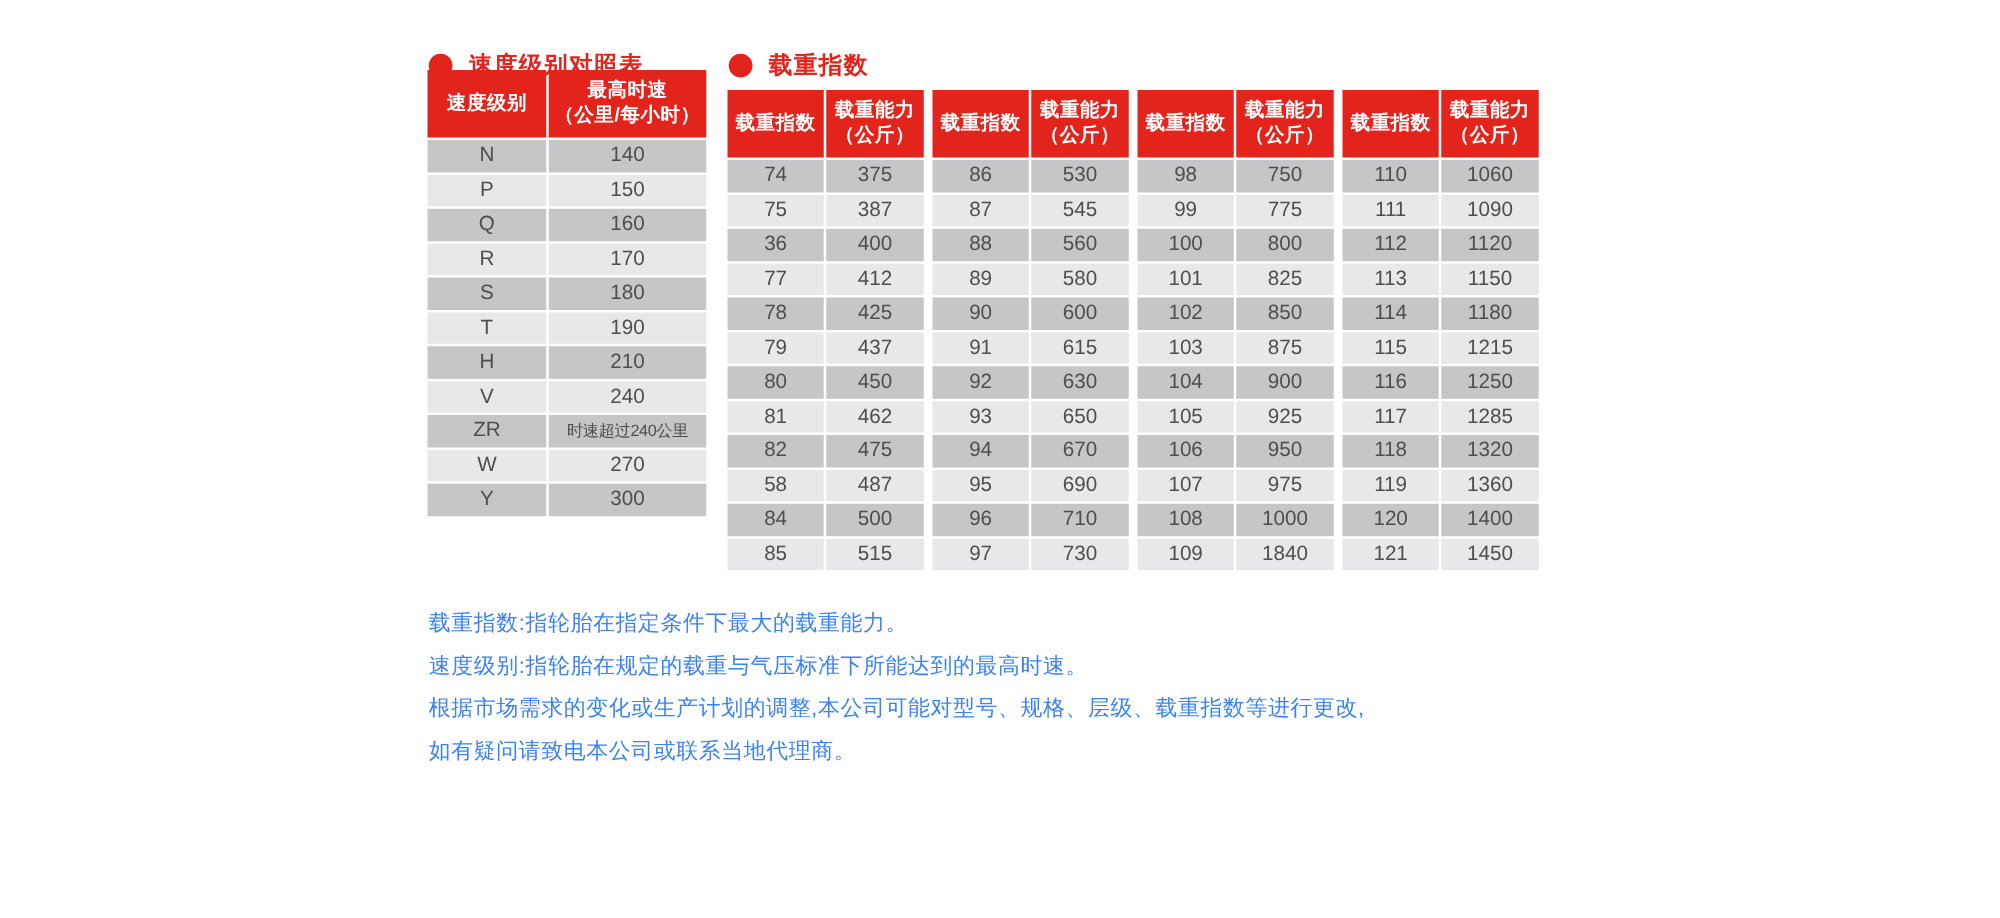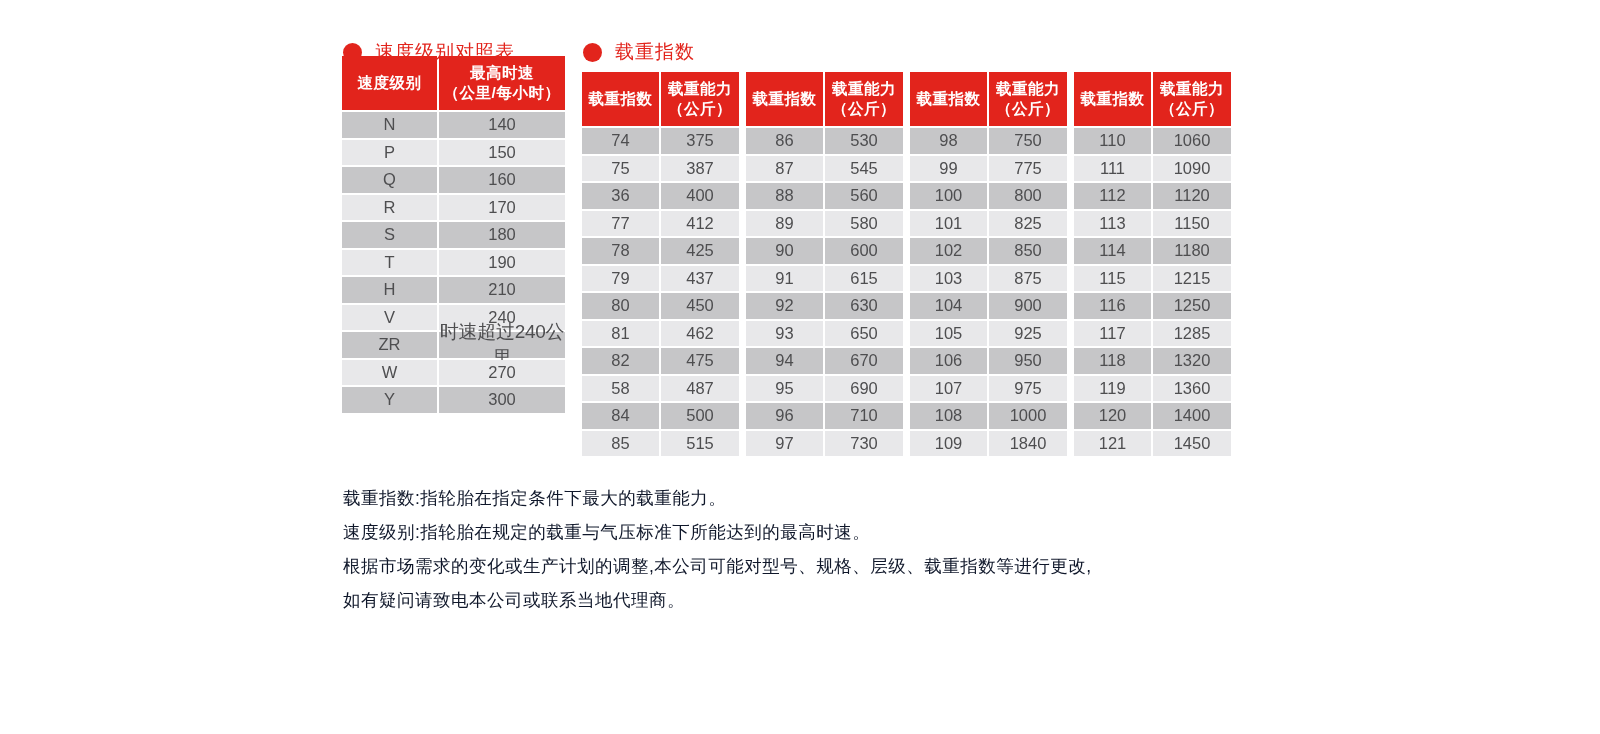--- a/index.html
+++ b/index.html
@@ -10,21 +10,21 @@
     height: 734px;
     background: #ffffff;
     overflow: hidden;
   }
   .section-title {
     position: absolute;
     display: flex;
     align-items: center;
     gap: 13px;
     font-size: 19px;
-    font-weight: 400;
+    font-weight: 700;
     color: var(--red, #e2241c);
     letter-spacing: 1px;
     justify-content: space-between;
   }
   .dot {
     width: 19px;
     height: 19px;
     border-radius: 50%;
     background: var(--red, #e2241c);
     flex: 0 0 auto;
@@ -70,28 +70,28 @@
     height: 25.5px;
     display: flex;
     align-items: center;
     justify-content: center;
     font-size: 16.5px;
     color: var(--cell-text, #4e4e50);
     text-align: center;
   }
   .td.dark  { background: var(--row-dark, #c6c6c8); }
   .td.light { background: var(--row-light, #e8e8ea); }
-  .td.small { font-size: 19px; letter-spacing: -0.3px; }
+  .td.small { font-size: 13px; letter-spacing: -0.3px; }
 
   .notes {
     position: absolute;
     left: 343px;
     top: 481px;
     font-size: 17.5px;
-    color: #0f172a;
+    color: #3b82f6;
     line-height: 34px;
     letter-spacing: 0.5px;
   }
 </style>
 </head>
 <body>
 
 <div class="page">
 
   <div class="section-title" id="speed-title">

